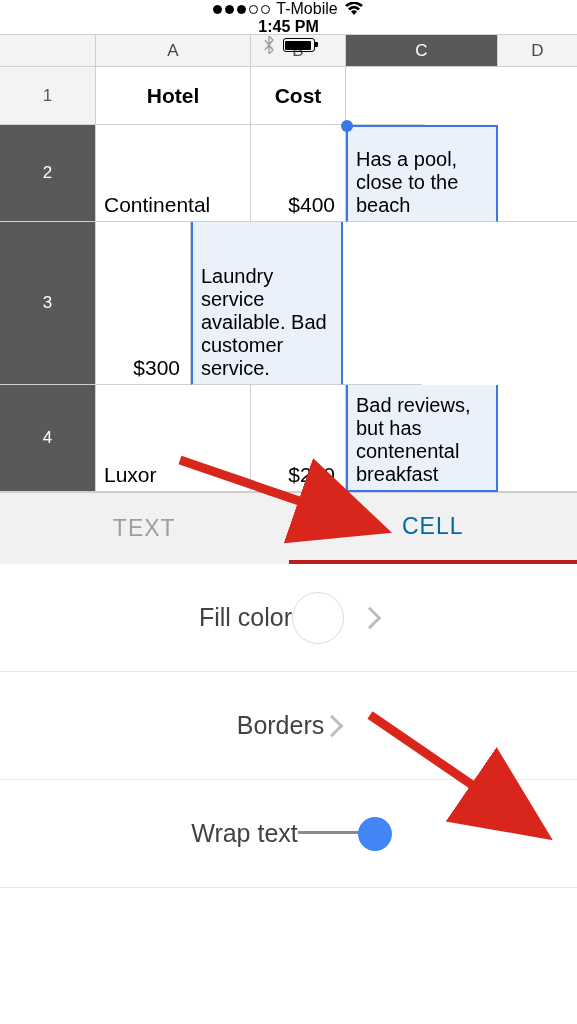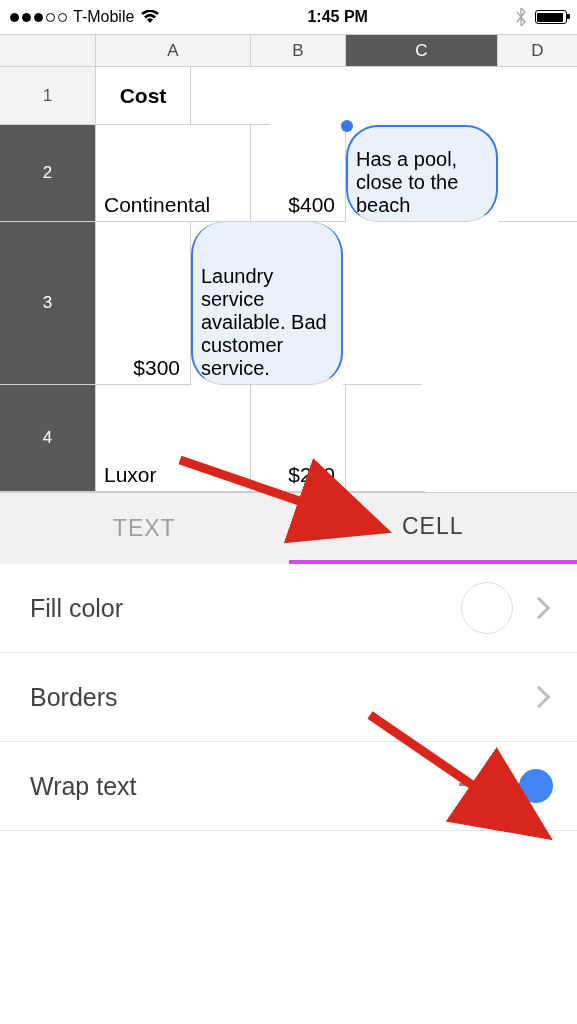--- a/index.html
+++ b/index.html
@@ -1,19 +1,19 @@
 <!DOCTYPE html>
 <html><head>
   <meta charset="utf-8">
   <style>
     * { box-sizing: border-box; margin: 0; padding: 0; }
     html, body { width: 577px; height: 1024px; font-family: -apple-system, Helvetica, Arial, sans-serif; background: #fff; overflow: hidden; }
     
     
-    .status-bar { height: 34px; display: flex; align-items: center; justify-content: space-between; padding: 0 10px; font-size: 16px; font-weight: 500; }
+    .status-bar { height: 34px; display: flex; align-items: center; justify-content: space-between; padding: 0 10px; font-size: 16px; font-weight: 500; flex-direction: column; }
     .status-left { display: flex; align-items: center; gap: 6px; }
     .signal-dots { display: flex; gap: 3px; align-items: center; }
     .dot { width: 9px; height: 9px; border-radius: 50%; border: 1px solid #000; }
     .dot.filled { background: #000; }
     .wifi-icon { width: 20px; height: 14px; }
     .status-right { display: flex; align-items: center; gap: 8px; }
     .bt-icon { width: 12px; height: 18px; opacity: 0.35; }
     .battery { width: 32px; height: 14px; border: 1.5px solid #000; border-radius: 3px; position: relative; display: flex; align-items: center; }
     .battery::after { content: ""; position: absolute; right: -4px; top: 3px; width: 2.5px; height: 5px; background: #000; border-radius: 0 1px 1px 0; }
     .battery-fill { width: 85%; height: 75%; background: #000; margin-left: 1.5px; border-radius: 1px; }
@@ -31,34 +31,34 @@
     .hdrrow .cell { height: 58px; font-weight: bold; justify-content: center; }
     .hdrrow .rh { font-weight: normal; }
     .dark { background: #595959 !important; color: #fff; }
     .corn { background: #f3f3f3 !important; width: 96px; height: 32px; }
     .datarow .cell { align-items: flex-end; }
     .datarow .rh { align-items: center; }
     .r2 .cell { height: 97px; }
     .r3 .cell { height: 163px; }
     .r4 .cell { height: 107px; }
     .colB.data { justify-content: flex-end; padding-right: 10px; text-align: center; }
-    .sel { background: #eaf1fb !important; border-left: 2px solid #3b78e7; border-right: 2px solid #3b78e7; position: relative; align-items: flex-start; padding-top: 6px; font-size: 20px; border-radius: 32px; }
+    .sel { background: #eaf1fb !important; border-left: 2px solid #3b78e7; border-right: 2px solid #3b78e7; position: relative; align-items: flex-start; padding-top: 6px; font-size: 20px; }
     .sel-top { border-top: 2px solid #3b78e7; }
     .sel-bottom { border-bottom: 2px solid #3b78e7; }
     .sel-handle { position: absolute; top: -7px; left: -7px; width: 12px; height: 12px; background: #3b78e7; border-radius: 50%; }
     .rowD { border-right: none; }
     
     
     .tabs { display: flex; height: 72px; background: #f1f1f1; border-top: 1px solid #ccc; }
     .tab { flex: 1; display: flex; align-items: center; justify-content: center; font-size: 23px; letter-spacing: 1px; color: #9e9e9e; font-weight: 400; }
-    .tab.active { color: #404040; border-bottom: 4px solid #d946ef; }
+    .tab.active { color: #0369a1; border-bottom: 4px solid #b91c1c; }
     
     
     .options { background: #fff; }
-    .option-row { height: 89px; display: flex; align-items: center; justify-content: space-between; padding: 0 30px 0 30px; border-bottom: 1px solid #e6e6e6; font-size: 25px; color: #424242; }
+    .option-row { height: 108px; display: flex; align-items: center; justify-content: center; padding: 0 30px 0 30px; border-bottom: 1px solid #e6e6e6; font-size: 25px; color: #424242; }
     .opt-right { display: flex; align-items: center; gap: 18px; }
     .color-swatch { width: 52px; height: 52px; border-radius: 50%; border: 1px solid #dcdcdc; background: #fff; }
     .chevron { width: 16px; height: 16px; border-right: 3px solid #bdbdbd; border-bottom: 3px solid #bdbdbd; transform: rotate(-45deg); }
     .toggle { width: 88px; height: 34px; position: relative; }
     .toggle-track { position: absolute; top: 14px; left: 0; right: 0; height: 3px; background: #8a8a8a; }
     .toggle-knob { position: absolute; width: 34px; height: 34px; border-radius: 50%; top: 0; }
     .toggle.on .toggle-knob { right: -6px; background: #4285f4; }
     .toggle.off .toggle-knob { left: 44px; background: #fff; border: 3px solid #5a5a5a; }
     .toggle.off .toggle-track { background: #8a8a8a; }
     
@@ -96,40 +96,42 @@
 <div class="spreadsheet">
   <div class="row">
     <div class="cell corn"></div>
     <div class="cell ch colA">A</div>
     <div class="cell ch colB">B</div>
     <div class="cell ch colC dark">C</div>
     <div class="cell ch colD rowD">D</div>
   </div>
   <div class="row hdrrow">
     <div class="cell rh">1</div>
+    <div class="cell colA">Hotel</div>
     <div class="cell colB">Cost</div>
     <div class="cell colD rowD"></div>
   </div>
   <div class="row datarow r2">
     <div class="cell rh dark">2</div>
     <div class="cell colA">Continental</div>
     <div class="cell colB data">$400</div>
     <div class="cell colC sel sel-top"><span class="sel-handle"></span>Has a pool, close to the beach</div>
     <div class="cell colD rowD"></div>
   </div>
   <div class="row datarow r3">
     <div class="cell rh dark">3</div>
     <div class="cell colB data">$300</div>
     <div class="cell colC sel">Laundry service available. Bad customer service.</div>
     <div class="cell colD rowD"></div>
   </div>
   <div class="row datarow r4">
     <div class="cell rh dark">4</div>
     <div class="cell colA">Luxor</div>
     <div class="cell colB data">$200</div>
+    <div class="cell colC sel sel-bottom">Bad reviews, but has contenental breakfast</div>
     <div class="cell colD rowD"></div>
   </div>
 </div>
 
 <div class="tabs">
   <div class="tab">TEXT</div>
   <div class="tab active">CELL</div>
 </div>
 
 <div class="options">

